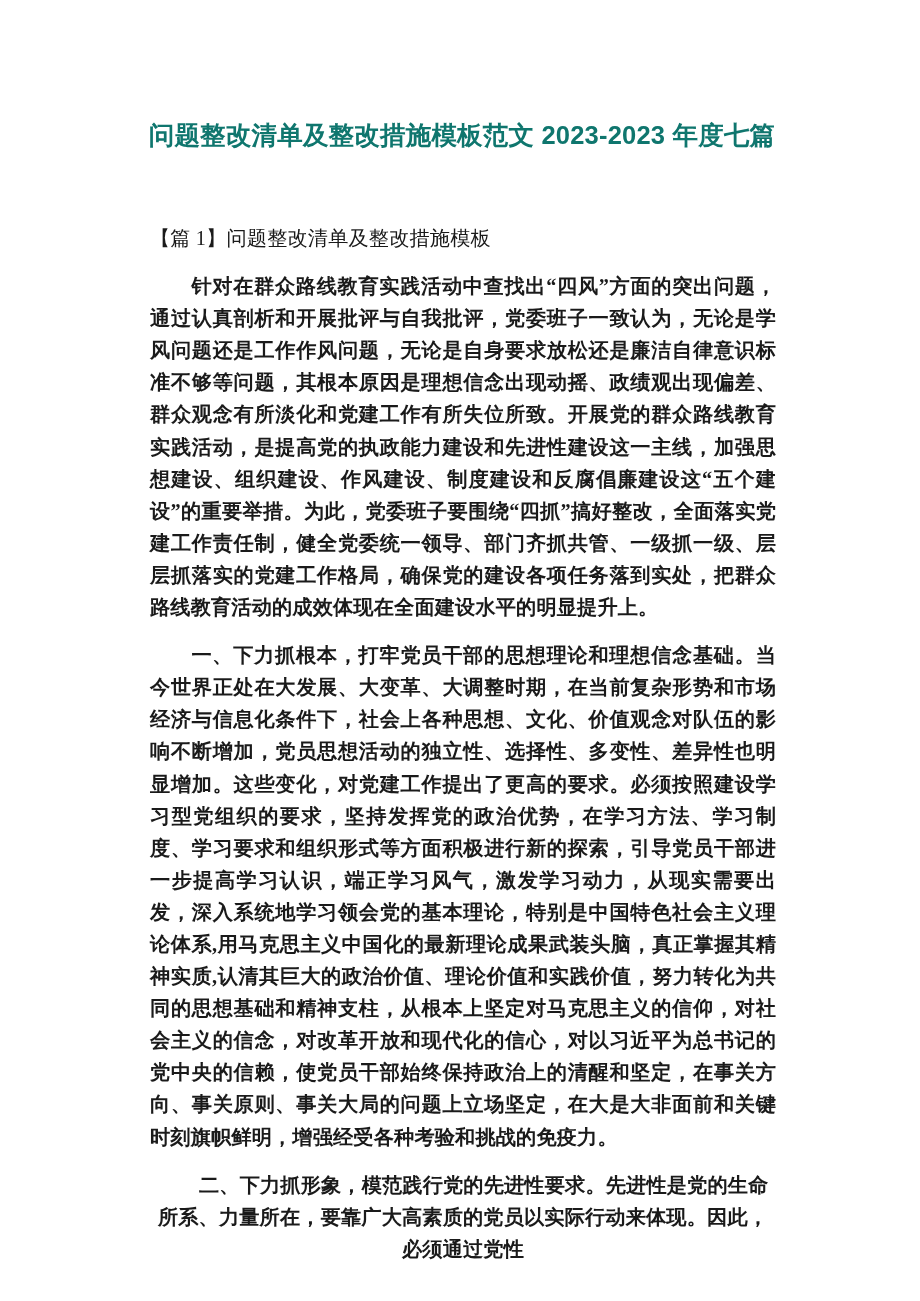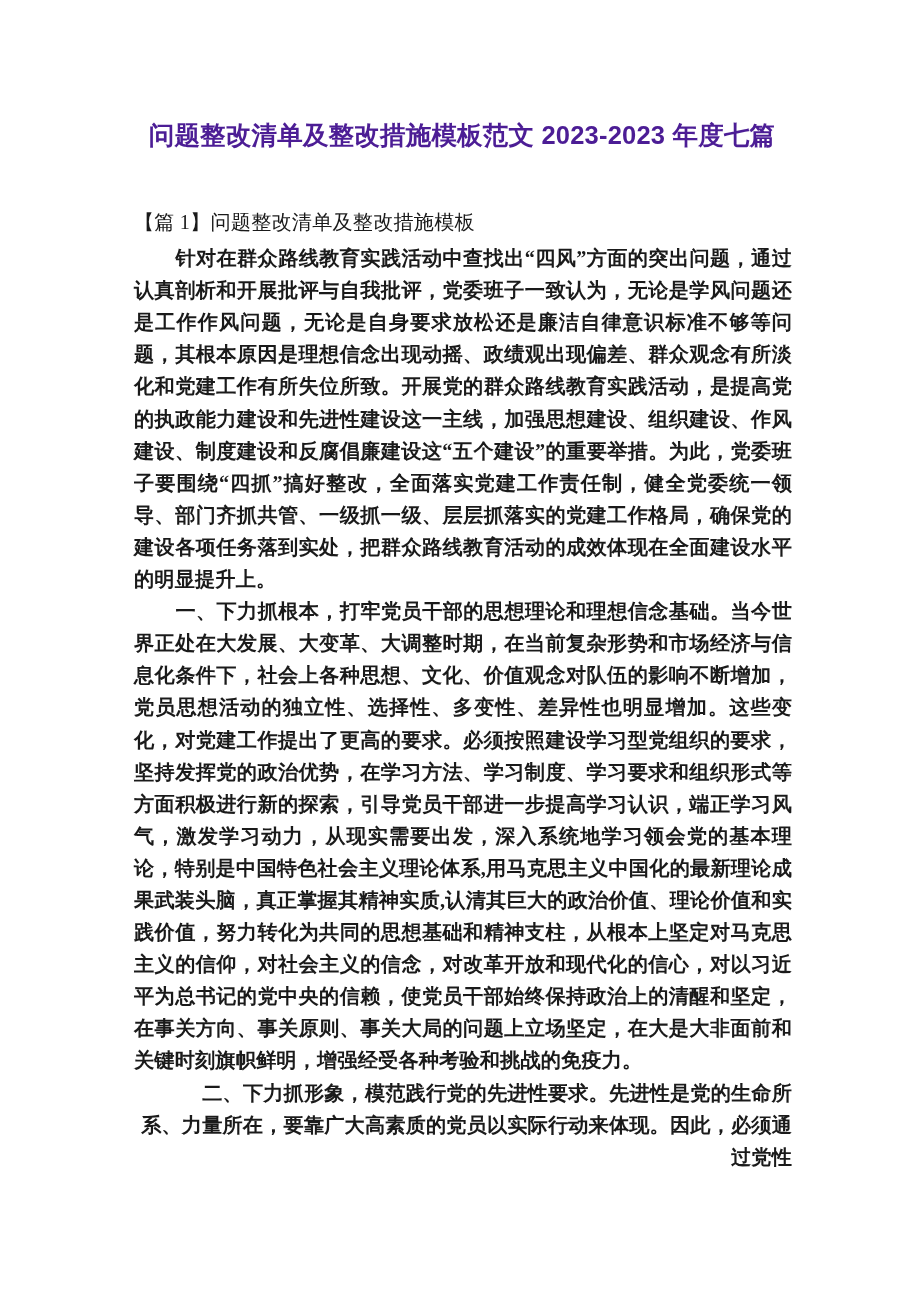--- a/index.html
+++ b/index.html
@@ -26,48 +26,48 @@
     position: absolute;
     left: 134px;
     top: 96px;
     width: 656px;
     text-align: center;
     font-family: "Liberation Sans", "DejaVu Sans", sans-serif;
     font-weight: bold;
     font-size: 25.5px;
     line-height: 44px;
     letter-spacing: 0.2px;
-    color: #4c1d95;
+    color: #0f766e;
   }
   .body-block {
     position: absolute;
     left: 134px;
     top: 206px;
     width: 658px;
   }
   p.para {
-    margin: 0;
+    margin: 16px;
     font-size: 20.2px;
     line-height: 32.1px;
     text-align: justify;
     text-justify: inter-character;
     color: #1a1a1a;
     letter-spacing: 0.15px;
     word-break: break-all;
   }
   p.section-head {
     text-indent: 0;
     margin-bottom: 4px;
   }
   p.indent {
     text-indent: 2.05em;
     font-weight: bold;
   }
   p.truncated {
-    text-align: right;
+    text-align: center;
   }
 </style>
 </head>
 <body>
 
 <div class="page">
 
   <h1 class="doc-title">问题整改清单及整改措施模板范文 2023-2023 年度七篇</h1>
 
   <div class="body-block">

